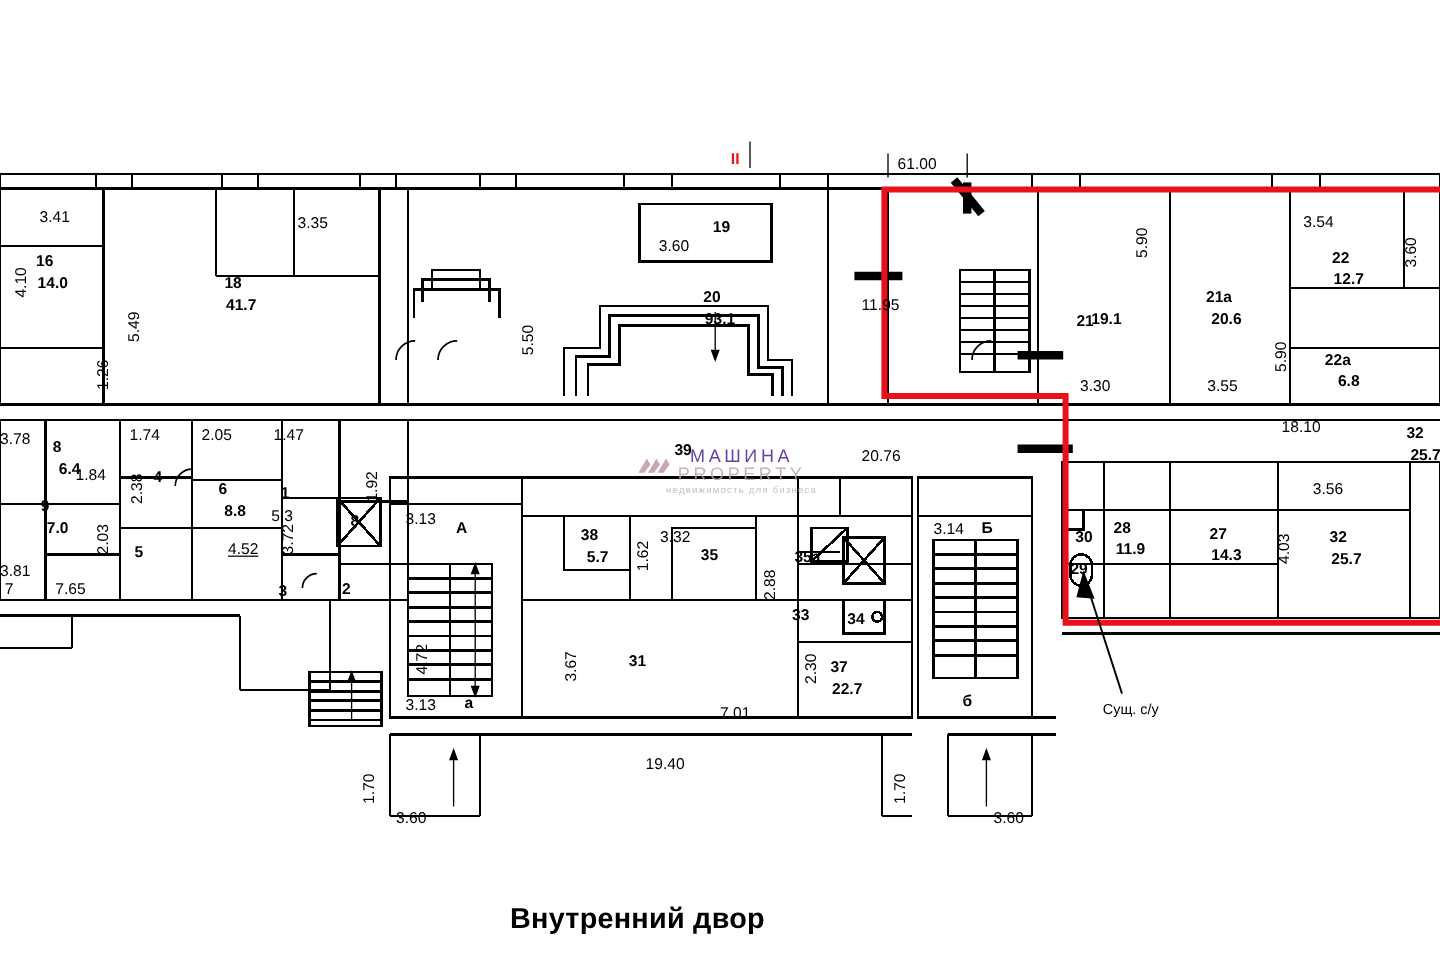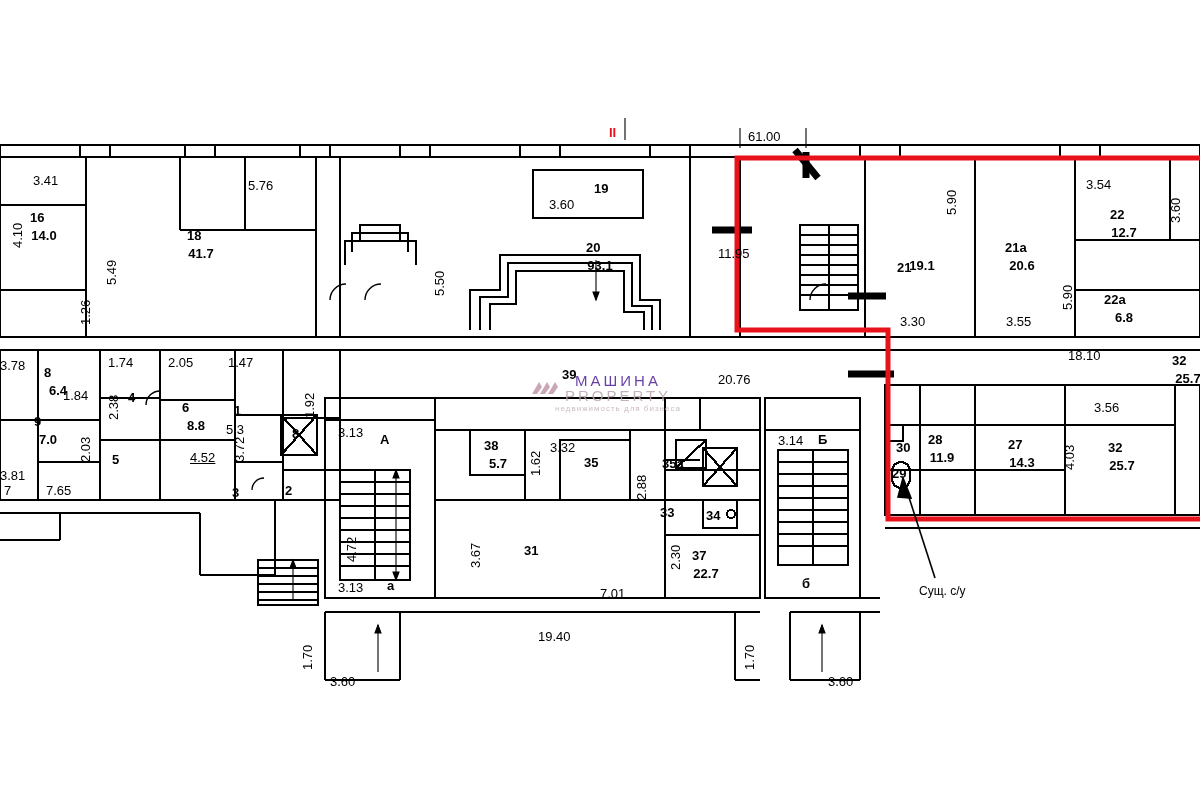--- a/index.html
+++ b/index.html
@@ -250,27 +250,28 @@
       <polygon points="378,625 375,633 381,633" fill="#000"></polygon>
       <line x1="822" y1="625" x2="822" y2="672"></line>
       <polygon points="822,625 819,633 825,633" fill="#000"></polygon>
       <line x1="293" y1="560" x2="293" y2="600"></line>
       <polygon points="293,560 290,568 296,568" fill="#000"></polygon>
       <line x1="596" y1="260" x2="596" y2="300"></line>
       <polygon points="596,300 593,292 599,292" fill="#000"></polygon>
     </g>
   </svg>
 
+  <div class="t title" style="left:425px;top:752px;">Внутренний двор</div>
 
   <div class="t dim" style="left:609px;top:125px;color:#e8131a;font-weight:bold;">II</div>
 
   <div class="t dim" style="left:748px;top:129px;">61.00</div>
 
   <div class="t dim" style="left:33px;top:173px;">3.41</div>
-  <div class="t dim" style="left:248px;top:178px;">5.76</div>
+  <div class="t dim" style="left:248px;top:178px;">3.35</div>
   <div class="t dimv" style="left:10px;top:248px;">4.10</div>
   <div class="t dimv" style="left:78px;top:325px;">1.26</div>
   <div class="t dimv" style="left:104px;top:285px;">5.49</div>
 
   <div class="t rn" style="left:30px;top:210px;width:28px;">16</div>
   <div class="t ra" style="left:20px;top:228px;width:48px;">14.0</div>
   <div class="t rn" style="left:187px;top:228px;width:28px;">18</div>
   <div class="t ra" style="left:177px;top:246px;width:48px;">41.7</div>
 
   <div class="t dim" style="left:0px;top:358px;">3.78</div>

